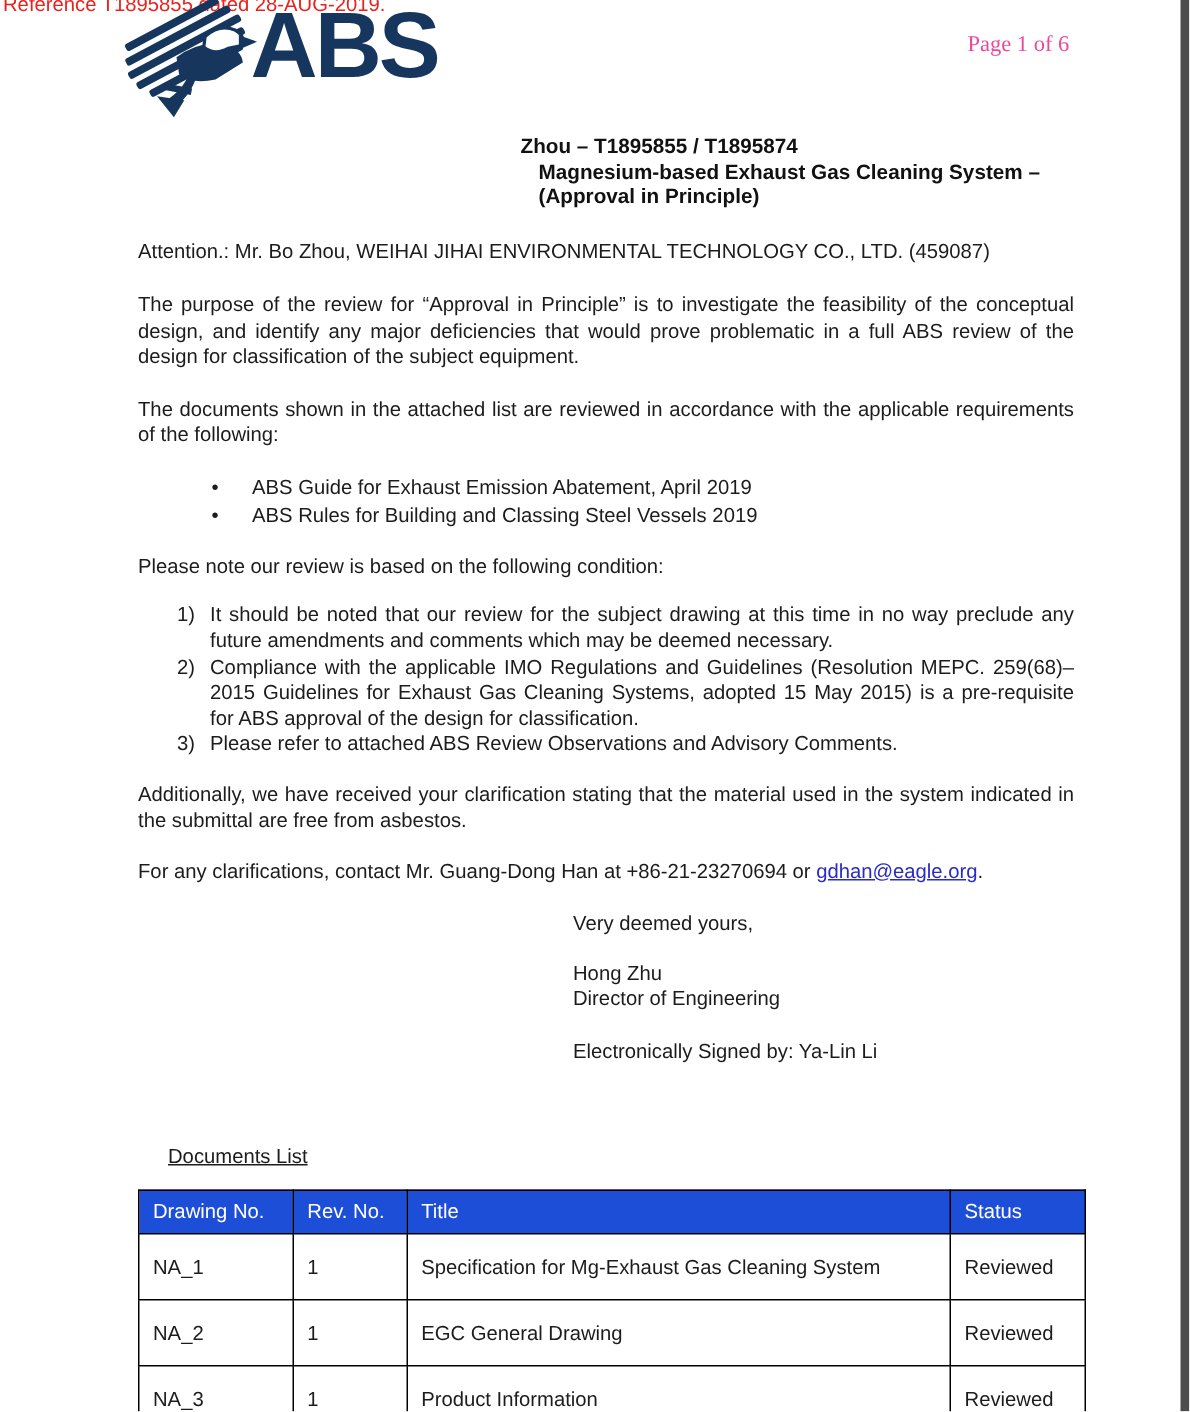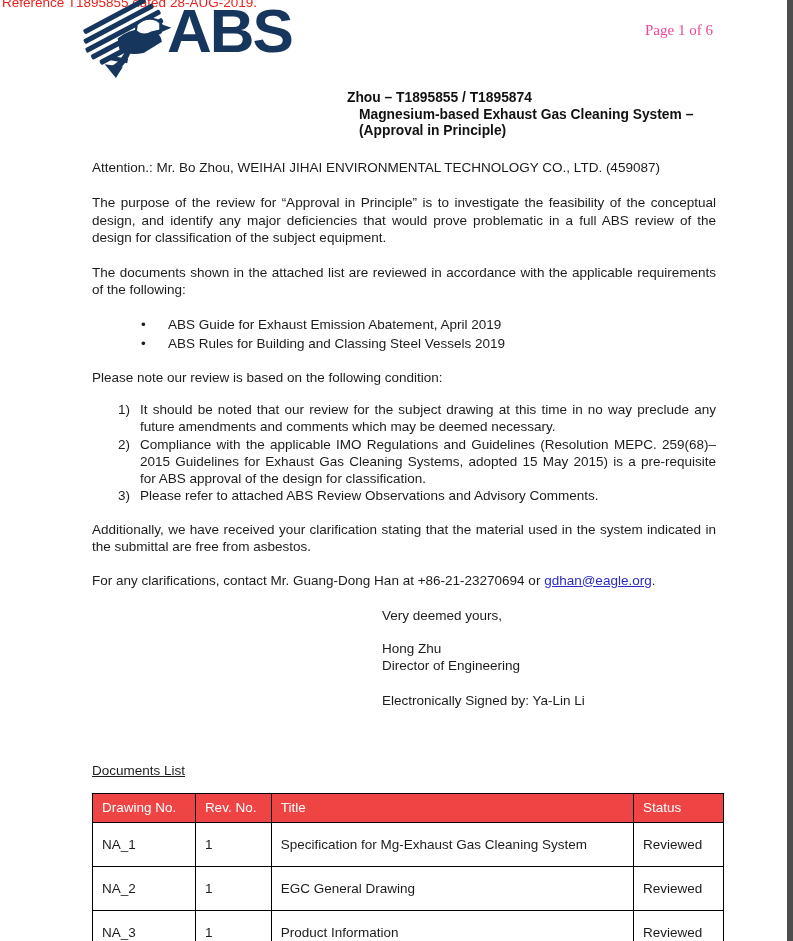--- a/index.html
+++ b/index.html
@@ -53,37 +53,37 @@
   .num-list { margin-top:15px; }
   .num-item { display:flex; line-height:17.2px; margin-left:26px; }
   .num-marker { width:22px; flex:none; }
   .num-text { flex:1; text-align:justify; }
   .p-asbestos { margin-top:16px; }
   .p-contact { margin-top:16px; line-height:17.5px; }
   .email-link { color:#2a2ac4; text-decoration:underline; }
   .sig-block { margin-left:290px; margin-top:18px; line-height:17.2px; }
   .sig-gap { height:16px; }
   .sig-gap-lg { height:17px; }
-  .docs-heading { margin-top:53px; text-decoration:underline; line-height:17px; }
+  .docs-heading { margin-top:53px; text-decoration:underline; line-height:17px;margin-left:20px; }
   .docs-table {
     margin-top:14px;
     border-collapse:collapse;
     width:632px;
     font-size:13.5px;
   }
   .docs-table th, .docs-table td {
     border:1px solid #000;
     text-align:left;
     font-weight:normal;
     padding:0 0 0 9px;
     height:44px;
     vertical-align:middle;
   }
   .docs-table thead th {
-    background:#ef4444; color:#ffffff;
+    background:#1d4ed8; color:#ffffff;
     height:29px;
   }
 </style>
 </head>
 <body>
 
 <div class="page">
 
   <div class="reference-line">Reference T1895855 dated 28-AUG-2019.</div>
 

